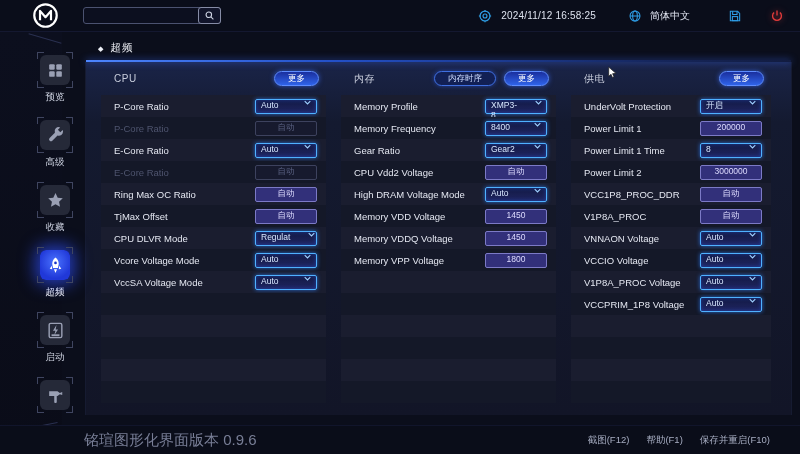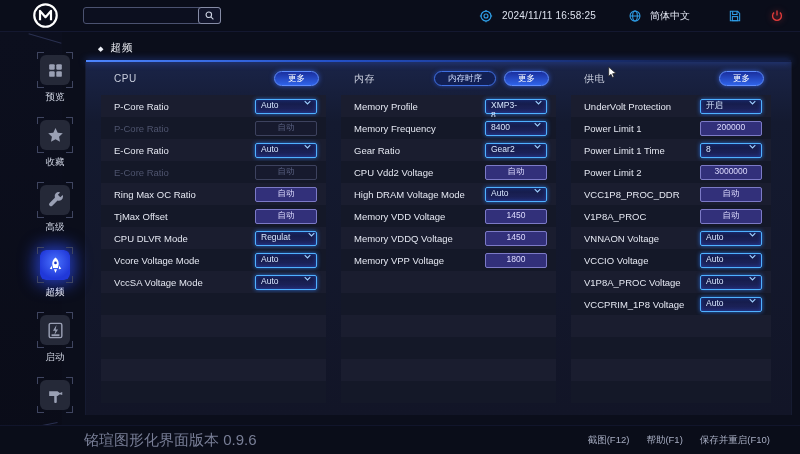--- a/index.html
+++ b/index.html
@@ -99,21 +99,21 @@
             <path d="M15 15l5.5 5.5"></path>
           </svg>
       </div>
     </div>
     <div class="tb-right">
       <svg class="tb-ic" viewBox="0 0 24 24" fill="none" stroke="#2f9fe8" stroke-width="2">
           <circle cx="12" cy="12" r="8.5"></circle>
           <circle cx="12" cy="12" r="3.4"></circle>
           <path d="M12 1.5v3M12 19.5v3M1.5 12h3M19.5 12h3"></path>
         </svg>
-      <span class="tb-date">2024/11/11 16:58:25</span>
+      <span class="tb-date">2024/11/12 16:58:25</span>
       <svg class="tb-ic tb-globe" viewBox="0 0 24 24" fill="none" stroke="#2f9fe8" stroke-width="1.8">
           <circle cx="12" cy="12" r="8.5"></circle>
           <ellipse cx="12" cy="12" rx="4" ry="8.5"></ellipse>
           <path d="M3.5 12h17"></path>
         </svg>
       <span class="tb-lang">简体中文</span>
       <svg class="tb-ic tb-save" viewBox="0 0 24 24" fill="none" stroke="#2f9fe8" stroke-width="1.8">
           <path d="M4 4h12.5L20 7.5V20H4z"></path>
           <path d="M8 4v5.5h7.5V4"></path>
           <rect x="7.5" y="13" width="9" height="7"></rect>
@@ -142,36 +142,36 @@
               </svg>
             </div>
      </div>
      <span class="side-label">预览</span>
         </div>
         <div class="side-item">
           <div class="tile-wrap">
        <div class="corners2"></div>
        <div class="tile">
               <svg viewBox="0 0 24 24">
+                <path fill="currentColor" d="M21.5 7a5.2 5.2 0 0 1-6.9 4.9L8 18.5a2.4 2.4 0 1 1-3.4-3.4l6.6-6.6A5.2 5.2 0 0 1 17.9 1.8l-2.9 2.9 3.1 3.1 2.9-2.9c.3.7.5 1.4.5 2.1z"></path>
+              </svg>
+            </div>
+     </div>
+     <span class="side-label">高级</span>
+        </div>
+        <div class="side-item">
+          <div class="tile-wrap">
+       <div class="corners2"></div>
+       <div class="tile">
+              <svg viewBox="0 0 24 24">
                 <path fill="currentColor" d="M12 2.5l2.8 5.9 6.4.8-4.7 4.4 1.2 6.3L12 16.8l-5.7 3.1 1.2-6.3-4.7-4.4 6.4-.8z"></path>
               </svg>
             </div>
      </div>
      <span class="side-label">收藏</span>
-        </div>
-        <div class="side-item">
-          <div class="tile-wrap">
-       <div class="corners2"></div>
-       <div class="tile">
-              <svg viewBox="0 0 24 24">
-                <path fill="currentColor" d="M21.5 7a5.2 5.2 0 0 1-6.9 4.9L8 18.5a2.4 2.4 0 1 1-3.4-3.4l6.6-6.6A5.2 5.2 0 0 1 17.9 1.8l-2.9 2.9 3.1 3.1 2.9-2.9c.3.7.5 1.4.5 2.1z"></path>
-              </svg>
-            </div>
-     </div>
-     <span class="side-label">高级</span>
         </div>
         <div class="side-item active">
           <div class="tile-wrap">
        <div class="corners2"></div>
        <div class="tile">
               <svg viewBox="0 0 24 24">
                 <path fill="currentColor" d="M12 1.8c2.6 1.6 4.1 4.7 4.1 8.2l-1 5.2H8.9l-1-5.2c0-3.5 1.5-6.6 4.1-8.2z"></path>
                 <circle cx="12" cy="8.8" r="1.7" fill="#1531c9"></circle>
                 <path fill="currentColor" d="M7.3 12.2L4.7 16l3.2.6zM16.7 12.2l2.6 3.8-3.2.6zM10 16.8h4l-2 4.6z"></path>
               </svg>

